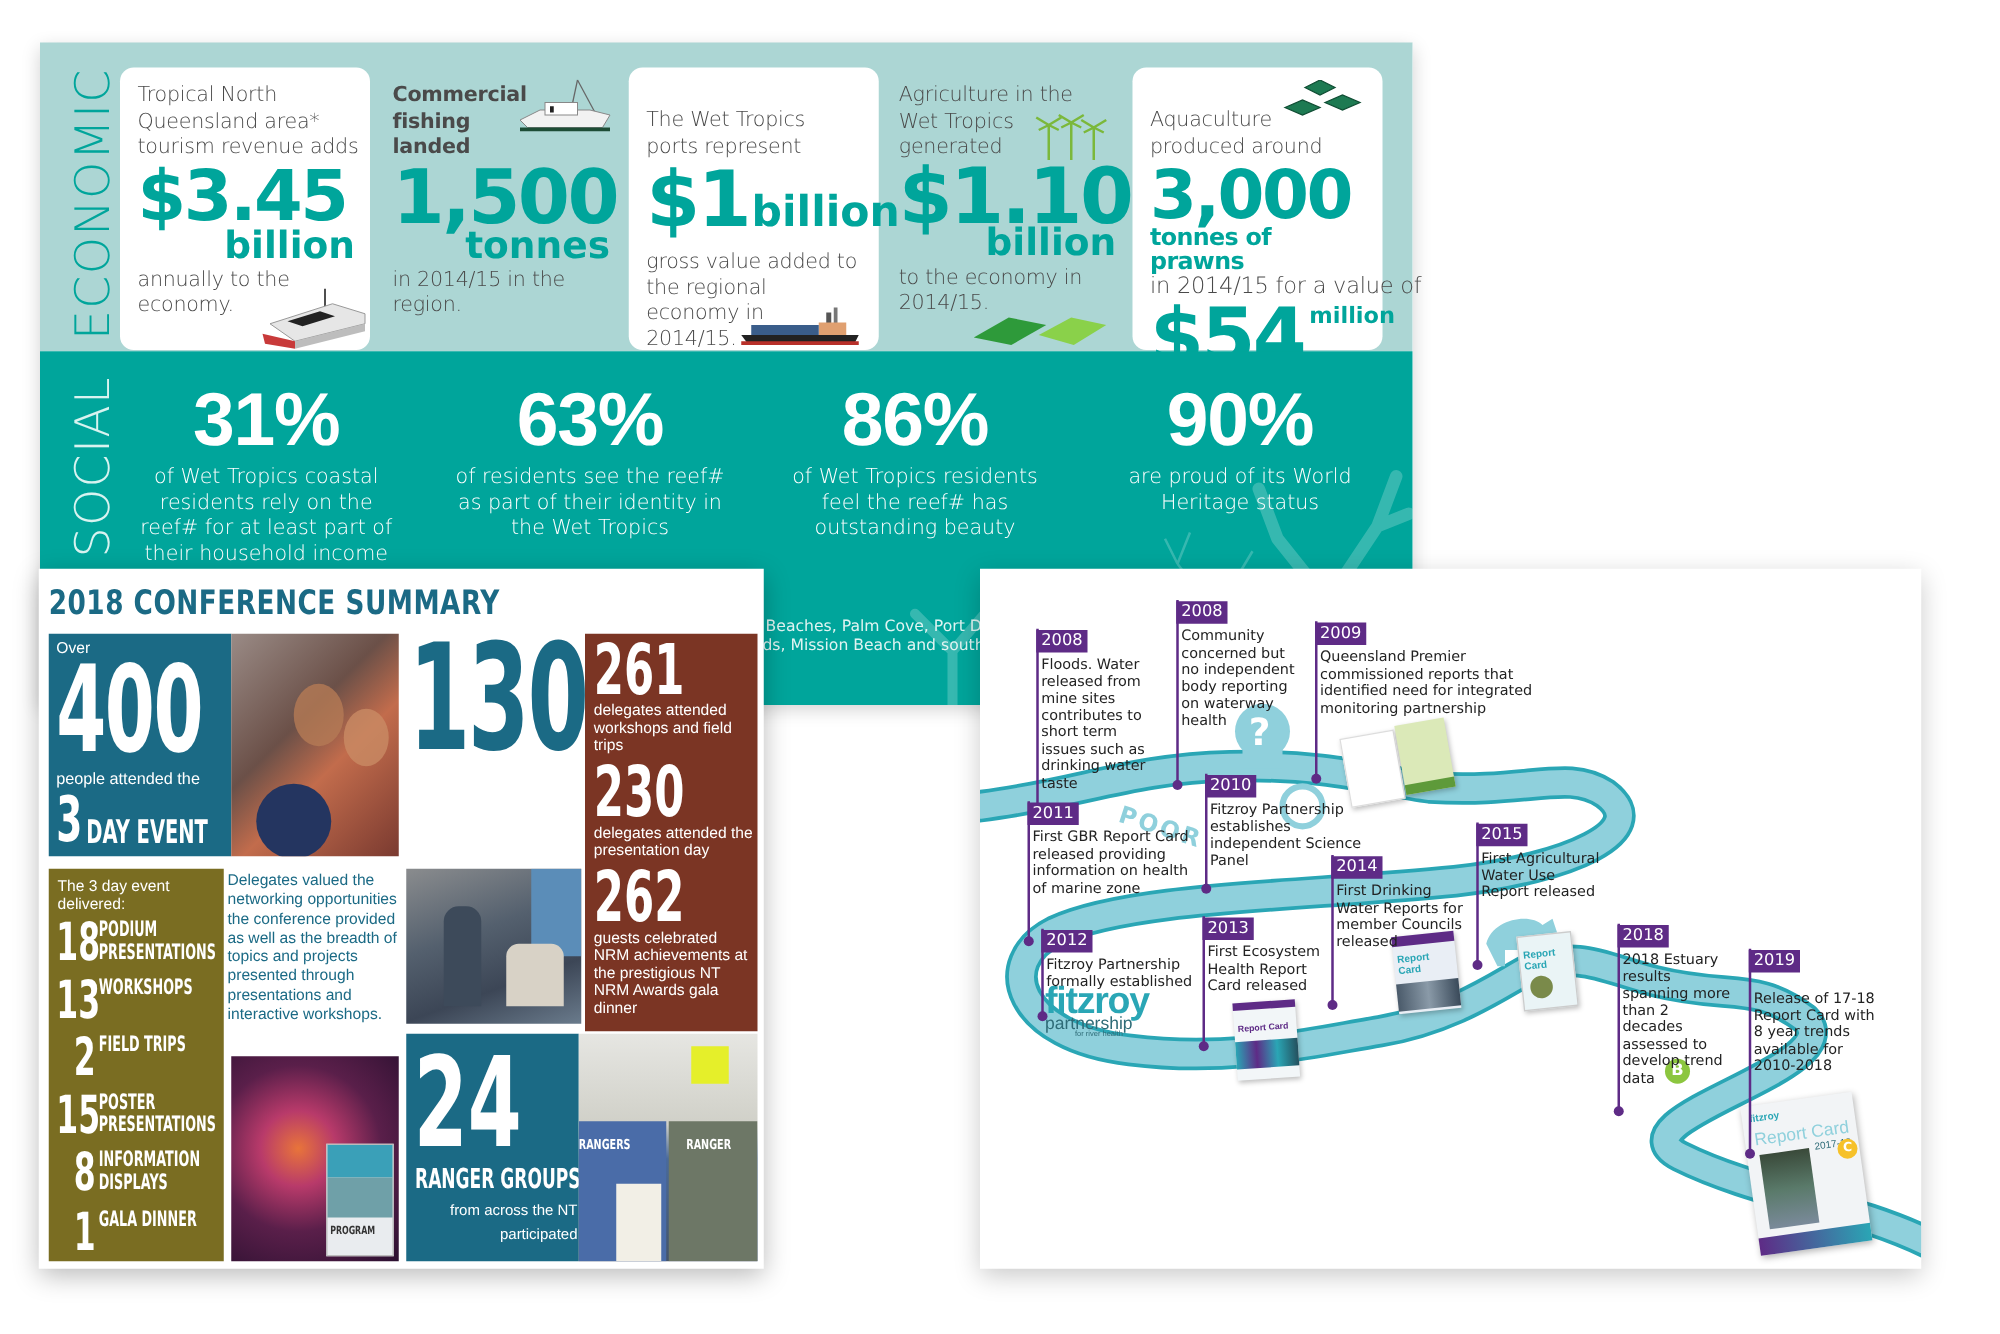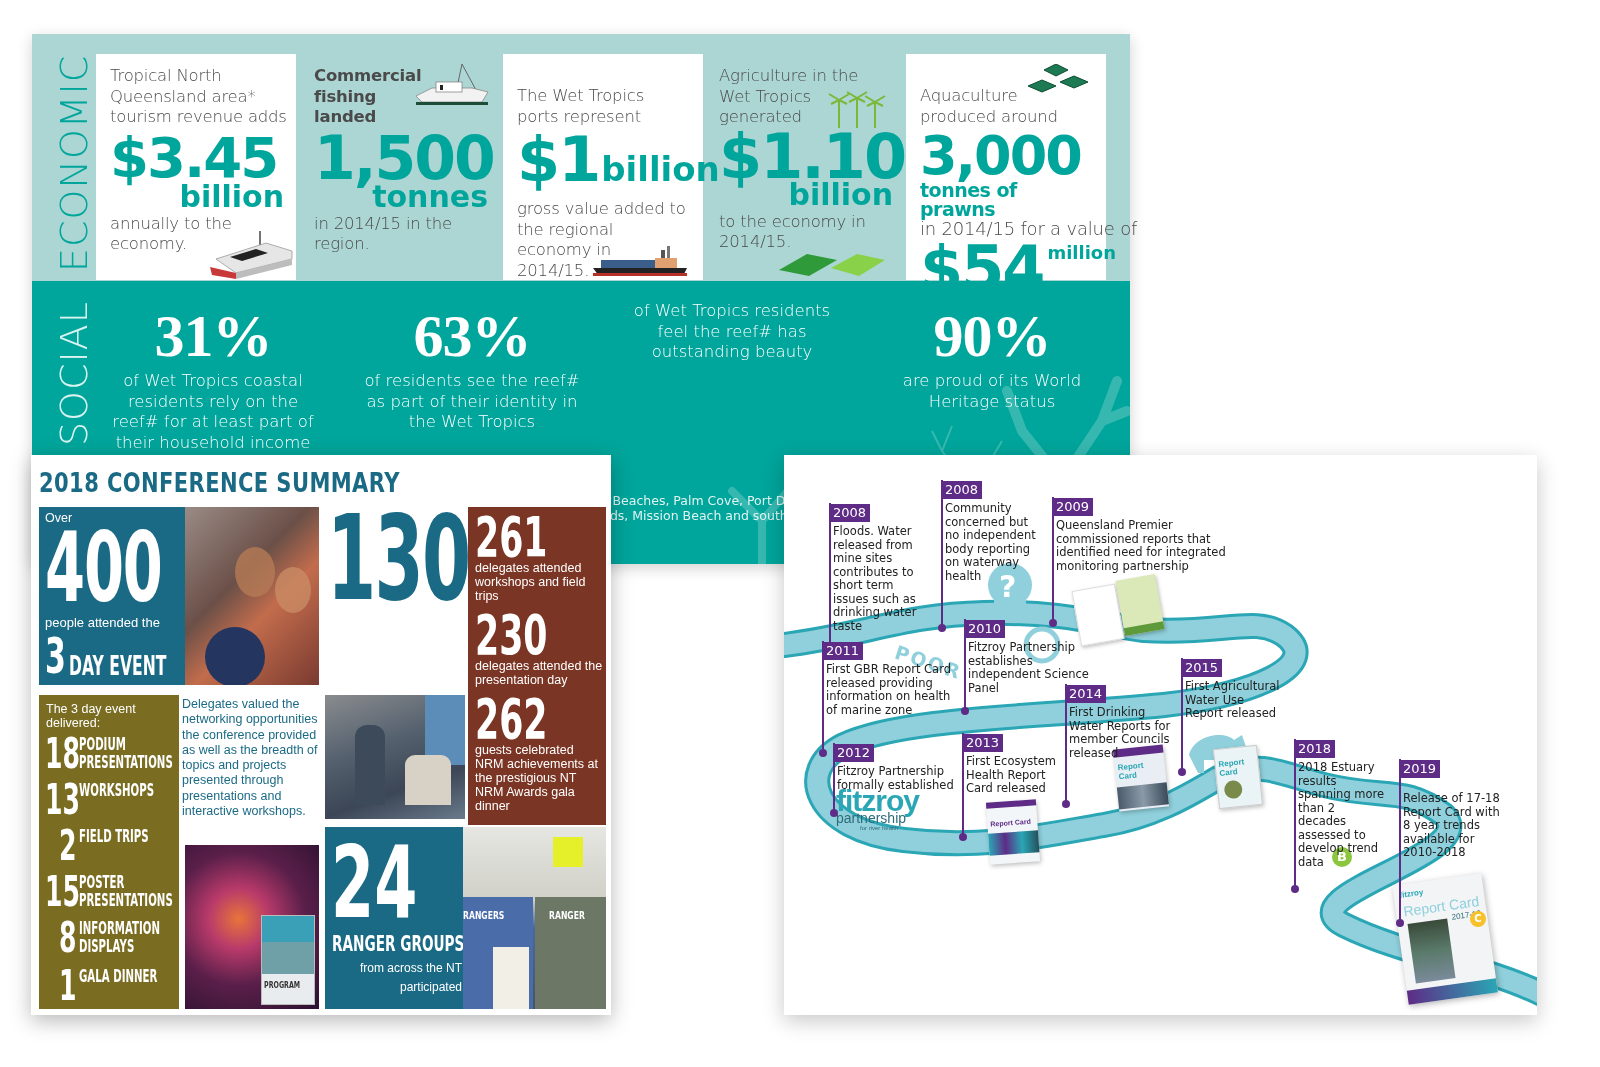--- a/index.html
+++ b/index.html
@@ -8,28 +8,28 @@
 
   
   .wt { position: absolute; left: 32px; top: 34px; width: 1098px; height: 530px; box-shadow: 0 4px 14px rgba(0,0,0,0.18); }
   .wt-econ { position: absolute; left: 0; top: 0; width: 1098px; height: 247px; background: #acd6d4; }
   .wt-social { position: absolute; left: 0; top: 247px; width: 1098px; height: 283px; background: #00a59b; overflow: hidden; }
   .side-label { position: absolute; color: #00a59b; font-family: "DejaVu Sans", sans-serif; font-weight: 200; font-size: 38px; letter-spacing: 1px; transform: rotate(-90deg); transform-origin: left top; white-space: nowrap; }
   .econ-label { left: 20px; top: 238px; }
   .social-label { left: 20px; top: 165px; color: #d8f3f0; }
 
   .ecard { position: absolute; top: 20px; height: 226px; padding: 12px 12px 0 14px; color: #4a4a4a; }
-  .ecard.white { background: #ffffff; }
+  .ecard.white { background: #ffffff; border-radius: 11px; }
   .ecard.teal { background: transparent; }
   .etext { font-family: "DejaVu Sans", sans-serif; font-weight: 300; font-size: 16.5px; line-height: 20.5px; color: #4a4a4a; letter-spacing: -0.2px; }
   .big { font-family: "DejaVu Sans", sans-serif; font-weight: bold; color: #00a59b; letter-spacing: -2px; line-height: 1; }
   .unit { font-family: "DejaVu Sans", sans-serif; font-weight: bold; color: #00a59b; line-height: 1; }
 
   .social-item { position: absolute; top: 20px; text-align: center; color: #ffffff; }
-  .social-pct { font-family: Liberation Serif, serif; font-weight: bold; font-size: 60px; letter-spacing: -1px; line-height: 70px; }
+  .social-pct { font-family: Liberation Sans, sans-serif; font-weight: bold; font-size: 60px; letter-spacing: -1px; line-height: 70px; }
   .social-desc { font-family: "DejaVu Sans", sans-serif; font-weight: 300; font-size: 16.5px; line-height: 20.5px; }
   .footnote { position: absolute; left: 570px; top: 212px; color: #e0f4f2; font-family: "DejaVu Sans", sans-serif; font-size: 12.5px; line-height: 15px; white-space: nowrap; }
   .coral { position: absolute; opacity: 0.25; }
 
   
   .conf { position: absolute; left: 31px; top: 455px; width: 580px; height: 560px; background: #ffffff; box-shadow: 0 6px 20px rgba(0,0,0,0.28); }
   .conf-title { position: absolute; left: 8px; top: 12px; font-family: "DejaVu Sans", sans-serif; font-weight: bold; font-size: 27px; color: #1b6a85; letter-spacing: 0.5px; transform: scaleX(0.78); transform-origin: left top; white-space: nowrap; }
   .blk { position: absolute; }
   .cond { font-family: "DejaVu Sans", sans-serif; font-weight: bold; transform-origin: left top; white-space: nowrap; }
   .photo { position: absolute; overflow: hidden; }
@@ -148,20 +148,21 @@
     <div class="side-label social-label">SOCIAL</div>
     <div class="social-item" style="left:76px;width:210px;">
       <div class="social-pct">31%</div>
       <div class="social-desc">of Wet Tropics coastal residents rely on the reef# for at least part of their household income</div>
     </div>
     <div class="social-item" style="left:330px;width:220px;">
       <div class="social-pct">63%</div>
       <div class="social-desc">of residents see the reef# as part of their identity in the Wet Tropics</div>
     </div>
     <div class="social-item" style="left:592px;width:216px;">
+      <div class="social-pct">86%</div>
       <div class="social-desc">of Wet Tropics residents feel the reef# has outstanding beauty</div>
     </div>
     <div class="social-item" style="left:858px;width:204px;">
       <div class="social-pct">90%</div>
       <div class="social-desc">are proud of its World Heritage status</div>
     </div>
     <div class="footnote">
       <div>s Beaches, Palm Cove, Port D</div>
       <div>nds, Mission Beach and south</div>
     </div>

